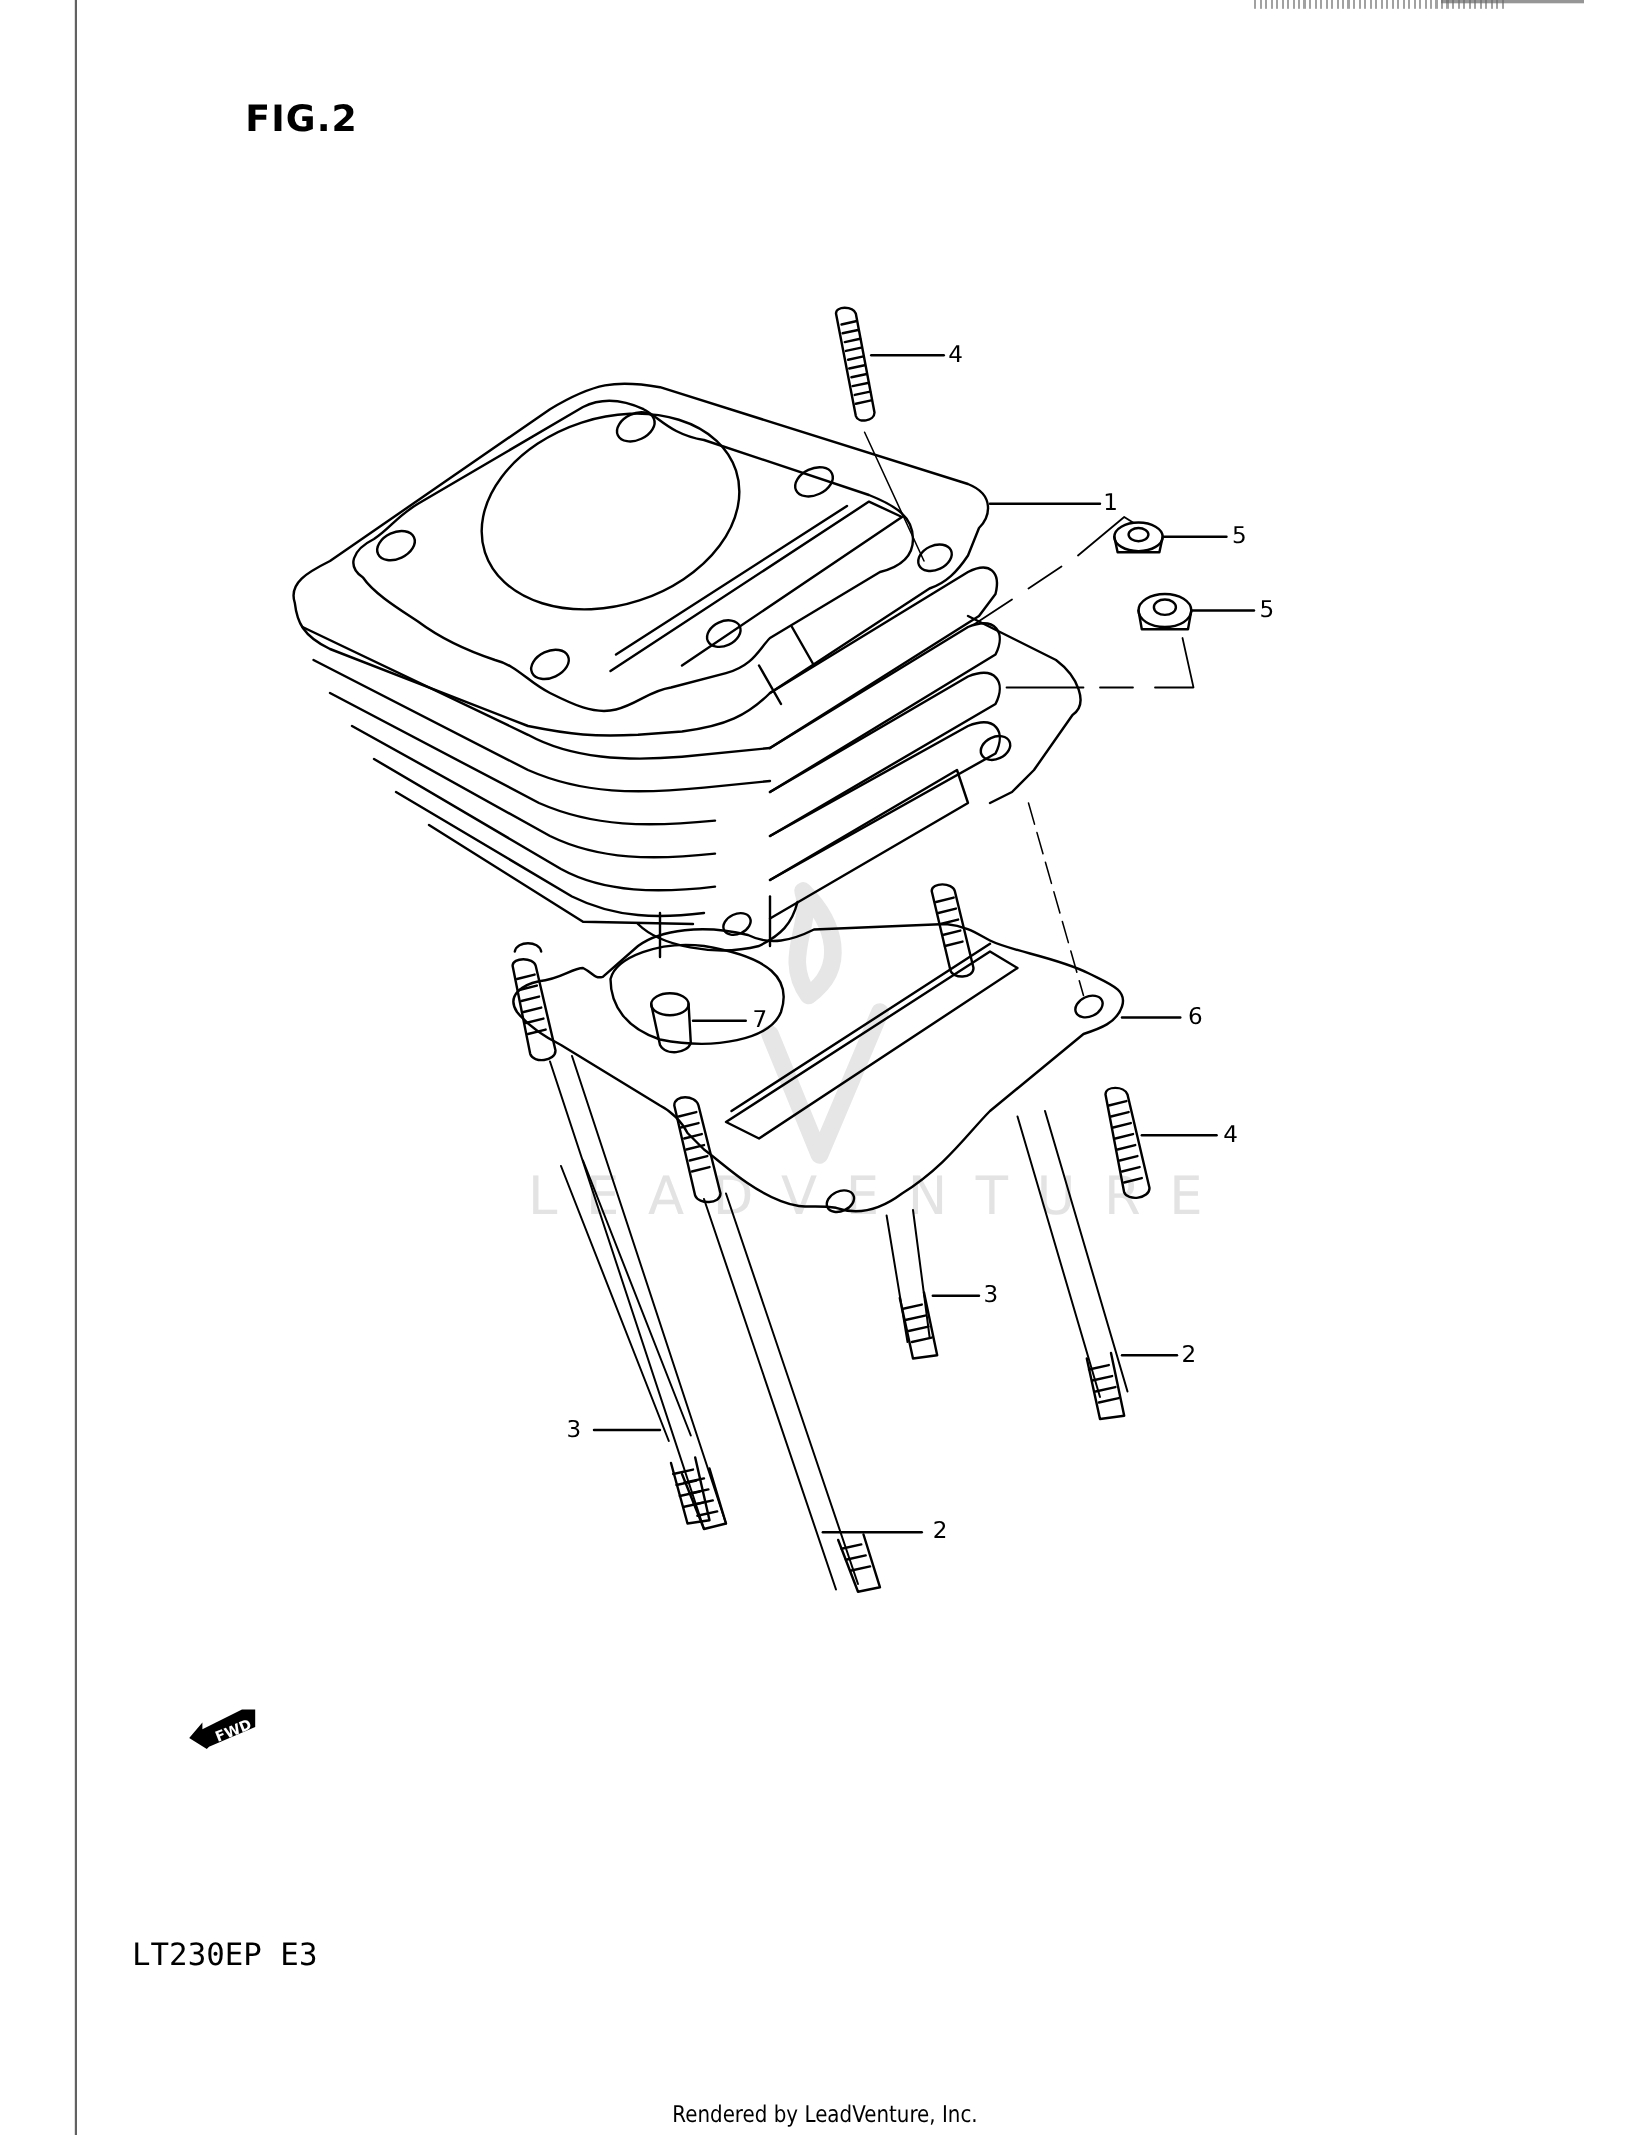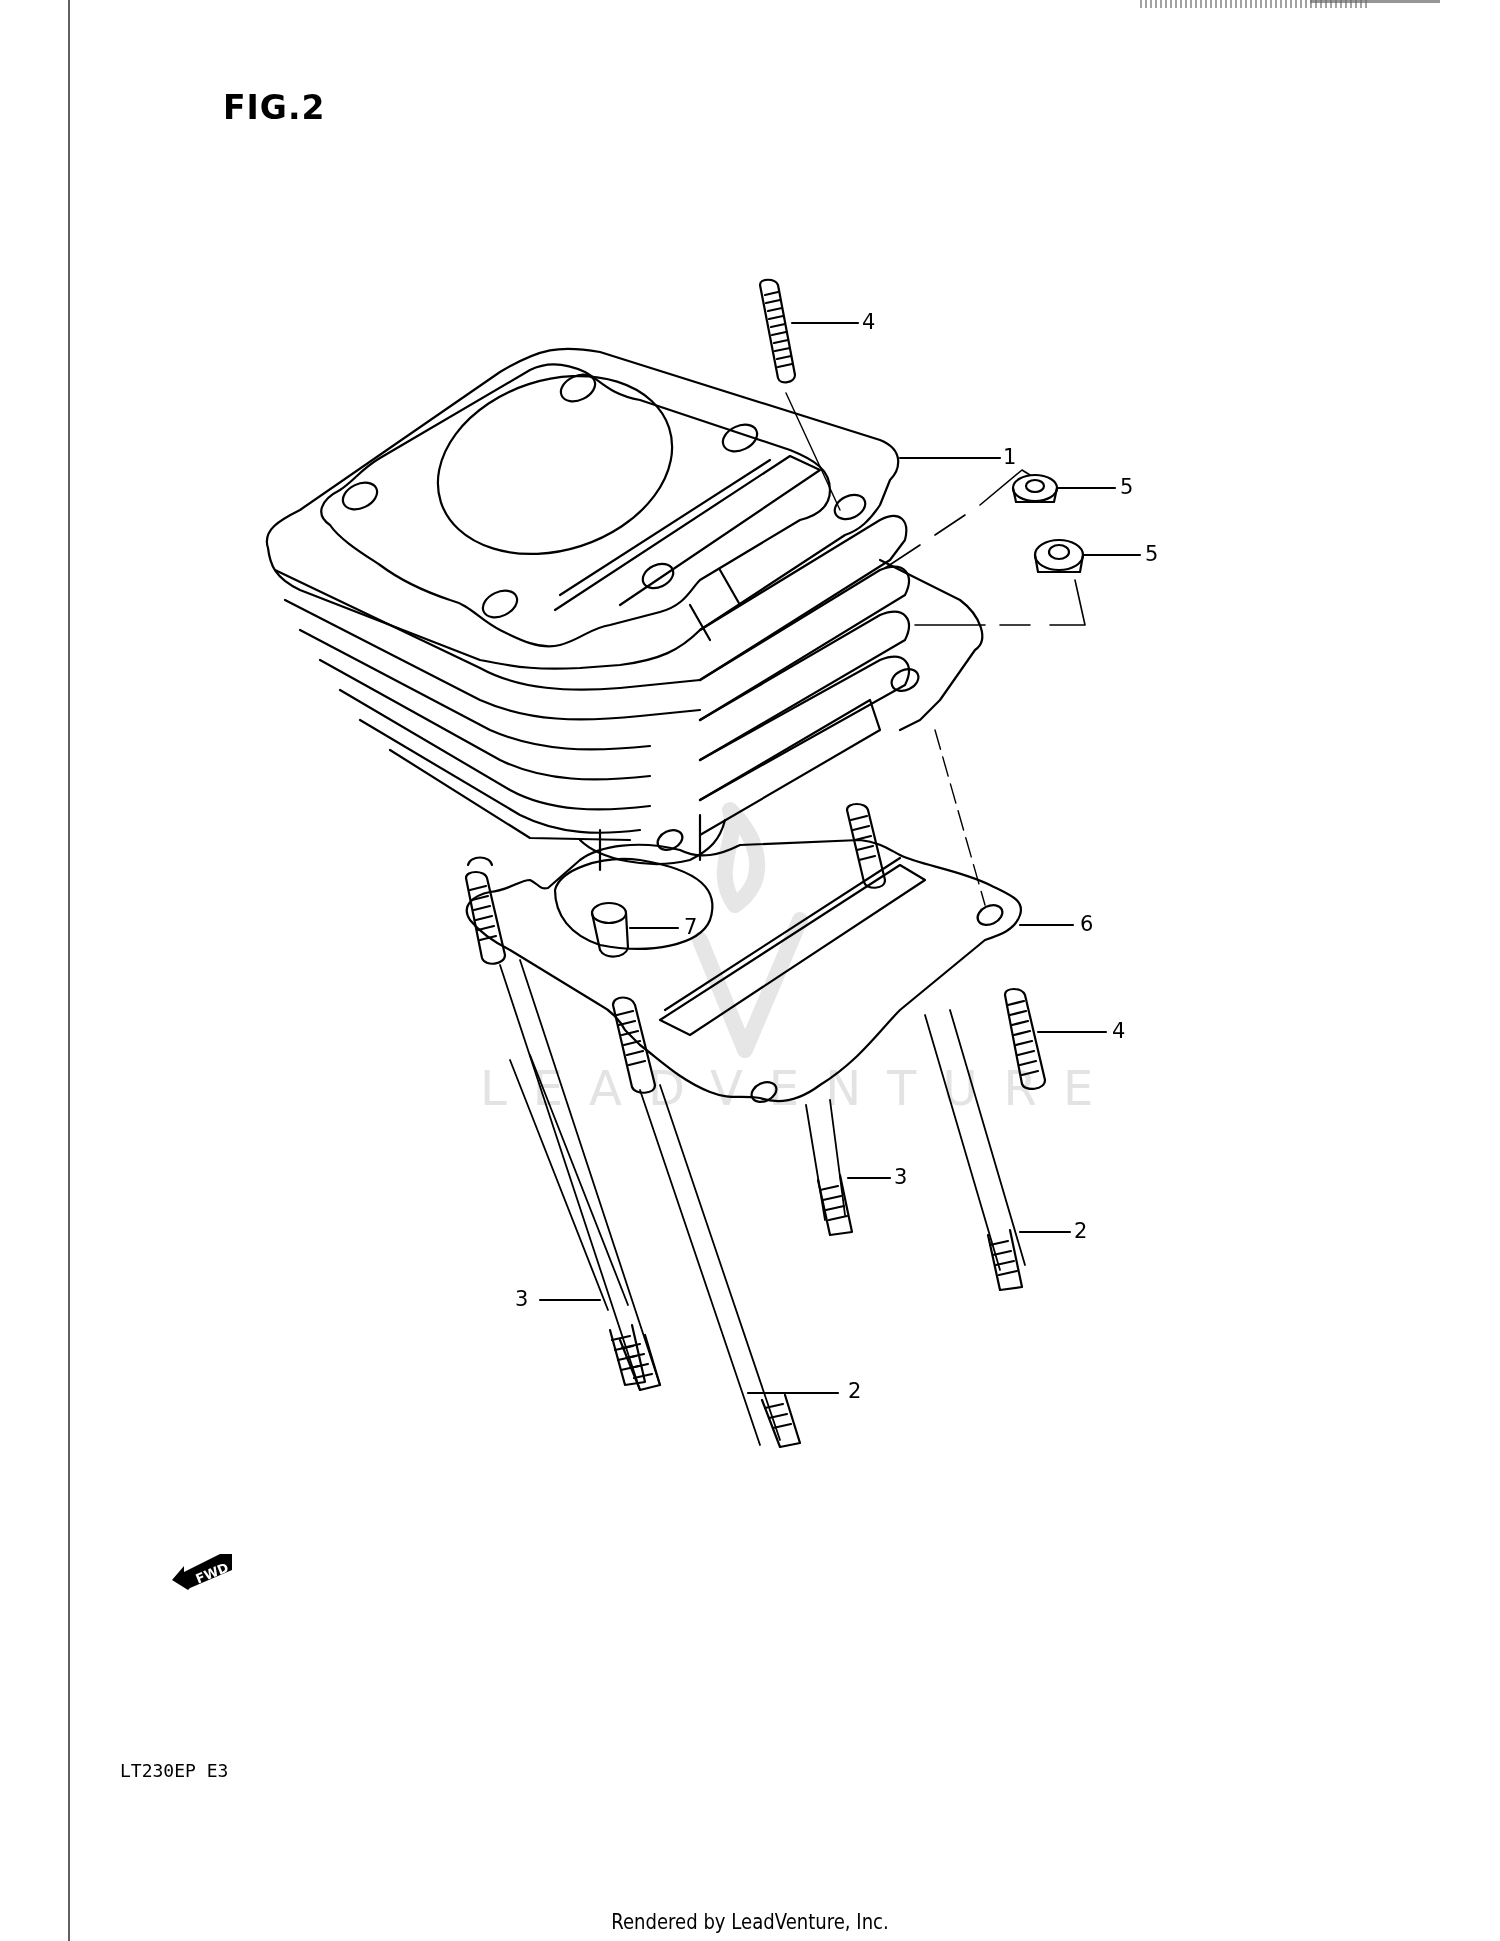--- a/index.html
+++ b/index.html
@@ -4,21 +4,21 @@
 <style>
   html, body { margin: 0; padding: 0; background: #ffffff; }
   body { width: 1500px; height: 1941px; position: relative; overflow: hidden; font-family: "DejaVu Sans", sans-serif; }
   .page { position: absolute; left: 0; top: 0; width: 1188px; height: 1941px; background: #ffffff; }
   .binding-edge { position: absolute; left: 68px; top: 0; width: 2px; height: 1941px; background: #3a3a3a; opacity: 0.8; }
   .scan-smudge { position: absolute; left: 1140px; top: 0; width: 230px; height: 8px;
     background: repeating-linear-gradient(90deg, #555 0 2px, transparent 2px 5px); opacity: 0.55; }
   .scan-smudge2 { position: absolute; left: 1310px; top: 0; width: 130px; height: 3px; background: #6a6a6a; opacity: 0.7; }
   .fig-title { position: absolute; left: 223px; top: 88px; font-family: "DejaVu Sans", sans-serif; font-weight: bold;
     font-size: 33px; letter-spacing: 1px; color: #000; }
-  .model-code { position: absolute; left: 120px; top: 1760px; font-family: "DejaVu Sans Mono", monospace; font-size: 18px; color: #000; }
+  .model-code { position: absolute; left: 120px; top: 1760px; font-family: "DejaVu Sans Mono", monospace; font-size: 28px; color: #000; }
   .footer { position: absolute; left: 0; width: 1500px; top: 1910px; text-align: center; font-family: "DejaVu Sans", sans-serif;
     font-size: 21px; color: #000; transform: scaleX(0.86); }
   .watermark { position: absolute; left: 480px; top: 1060px; font-family: "DejaVu Sans", sans-serif; font-size: 48px;
     letter-spacing: 26px; color: #e3e3e3; font-weight: normal; }
   svg.drawing { position: absolute; left: 0; top: 0; }
   .callout { position: absolute; font-family: "DejaVu Sans", sans-serif; font-size: 21px; color: #000; line-height: 1; }
   .fwd-badge { position: absolute; left: 170px; top: 1550px; width: 66px; height: 40px; }
 </style>
 </head>
 <body>

